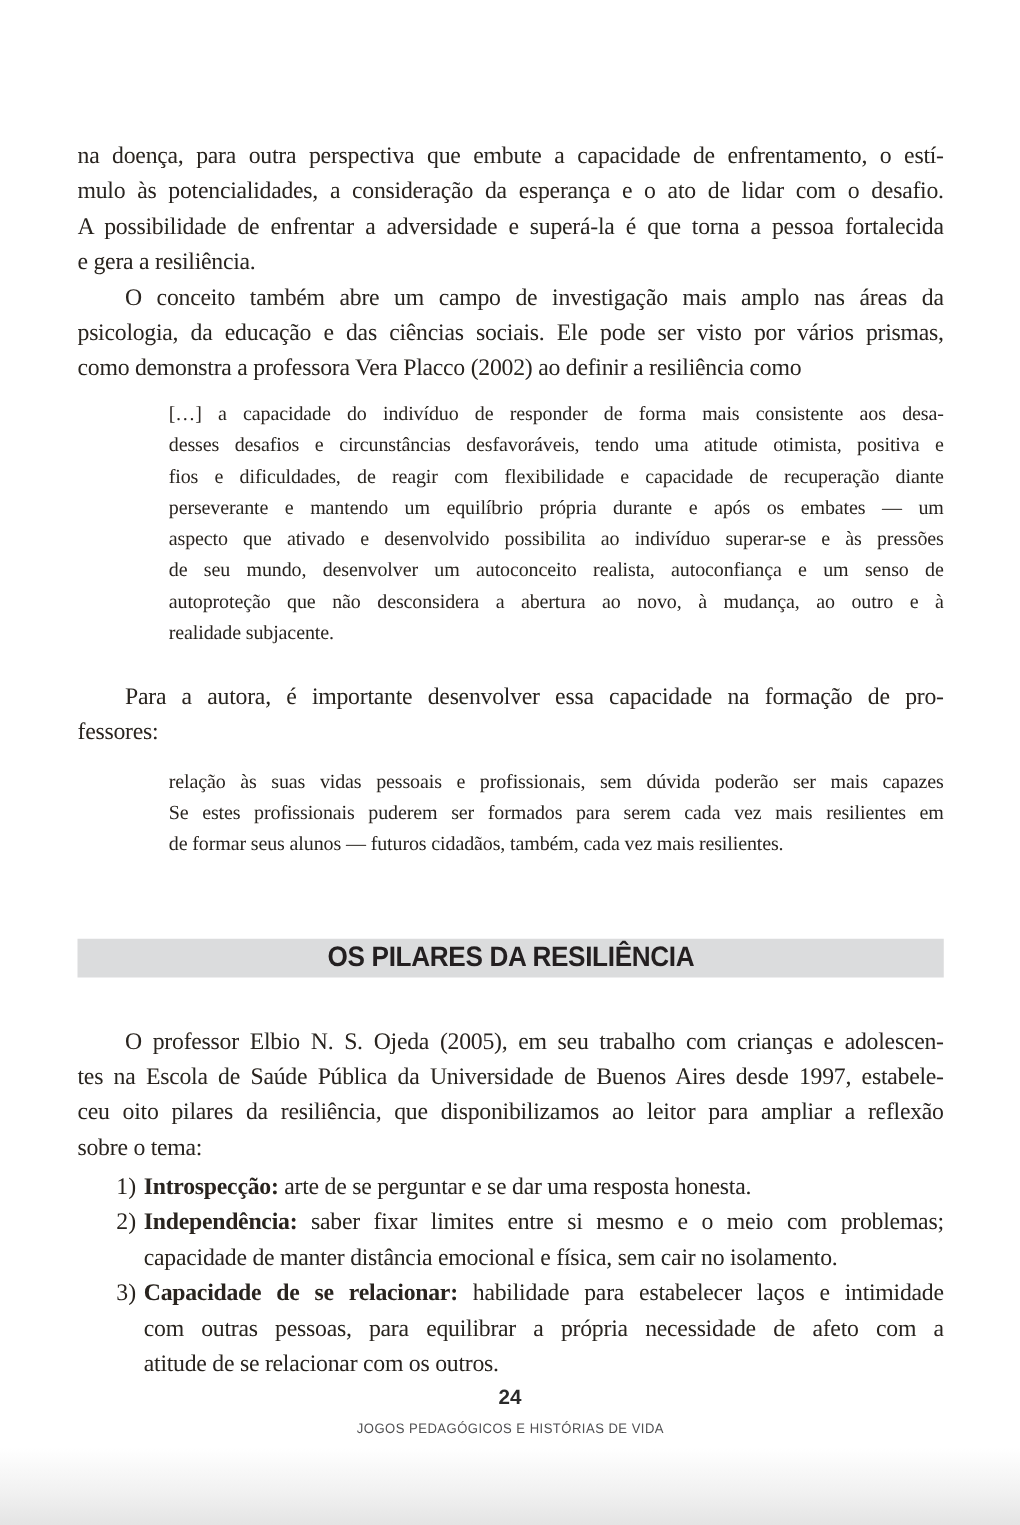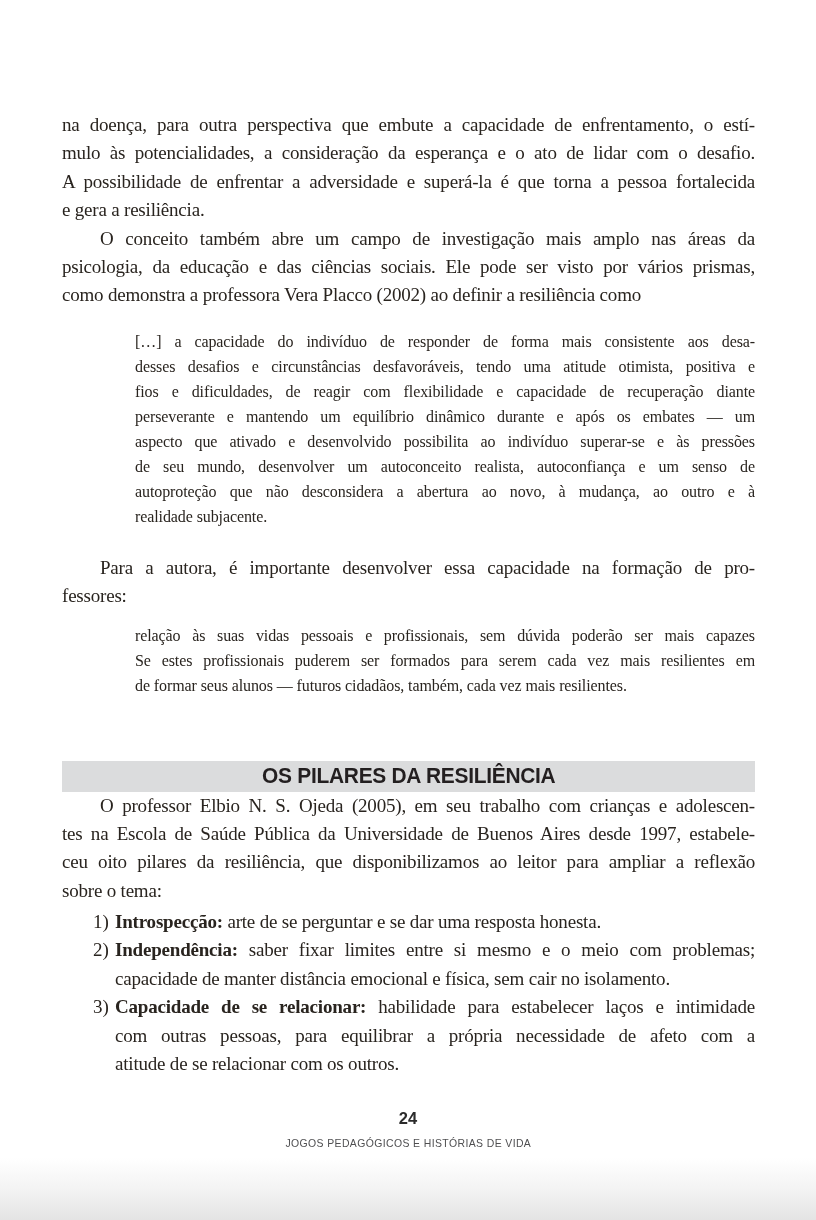--- a/index.html
+++ b/index.html
@@ -43,26 +43,27 @@
     overflow: hidden;
     letter-spacing: -0.1px;
     text-align: justify;
     text-align-last: justify;
   }
   .last   { text-align-last: left; }
   .indent { text-indent: 38px; }
 
   .quote { margin-left: 73px; }
 
-  [data-name="quote-placco"]    { margin-top: 19px; }
+  [data-name="quote-placco"]    { margin-top: 9px; }
   [data-name="paragraph-autora"]{ margin-top: 25px; }
   [data-name="quote-formacao"]  { margin-top: 12px; }
 
   [data-name="heading-pilares"] {
     margin-top: 63px;
+    margin-bottom: 38px;
     height: 31px;
     background: var(--heading-bar);
     display: flex;
     align-items: center;
     justify-content: center;
   }
   .heading-text {
     font-family: "Liberation Sans", sans-serif;
     font-weight: bold;
     font-size: 22.5px;
@@ -135,21 +136,21 @@
         </div>
         <div class="para" data-name="paragraph-concept">
           <div class="p-line indent" data-name="text-line">O conceito também abre um campo de investigação mais amplo nas áreas da</div>
           <div class="p-line" data-name="text-line">psicologia, da educação e das ciências sociais. Ele pode ser visto por vários prismas,</div>
           <div class="p-line last" data-name="text-line">como demonstra a professora Vera Placco (2002) ao definir a resiliência como</div>
         </div>
         <div class="quote" data-name="quote-placco">
           <div class="q-line" data-name="text-line">[…] a capacidade do indivíduo de responder de forma mais consistente aos desa-</div>
           <div class="q-line" data-name="text-line">desses desafios e circunstâncias desfavoráveis, tendo uma atitude otimista, positiva e</div>
           <div class="q-line" data-name="text-line">fios e dificuldades, de reagir com flexibilidade e capacidade de recuperação diante</div>
-          <div class="q-line" data-name="text-line">perseverante e mantendo um equilíbrio dinâmico durante e após os embates — um</div>
+          <div class="q-line" data-name="text-line">perseverante e mantendo um equilíbrio própria durante e após os embates — um</div>
           <div class="q-line" data-name="text-line">aspecto que ativado e desenvolvido possibilita ao indivíduo superar-se e às pressões</div>
           <div class="q-line" data-name="text-line">de seu mundo, desenvolver um autoconceito realista, autoconfiança e um senso de</div>
           <div class="q-line" data-name="text-line">autoproteção que não desconsidera a abertura ao novo, à mudança, ao outro e à</div>
           <div class="q-line last" data-name="text-line">realidade subjacente.</div>
         </div>
         <div class="para" data-name="paragraph-autora">
           <div class="p-line indent" data-name="text-line">Para a autora, é importante desenvolver essa capacidade na formação de pro-</div>
           <div class="p-line last" data-name="text-line">fessores:</div>
         </div>
         <div class="quote" data-name="quote-formacao">

